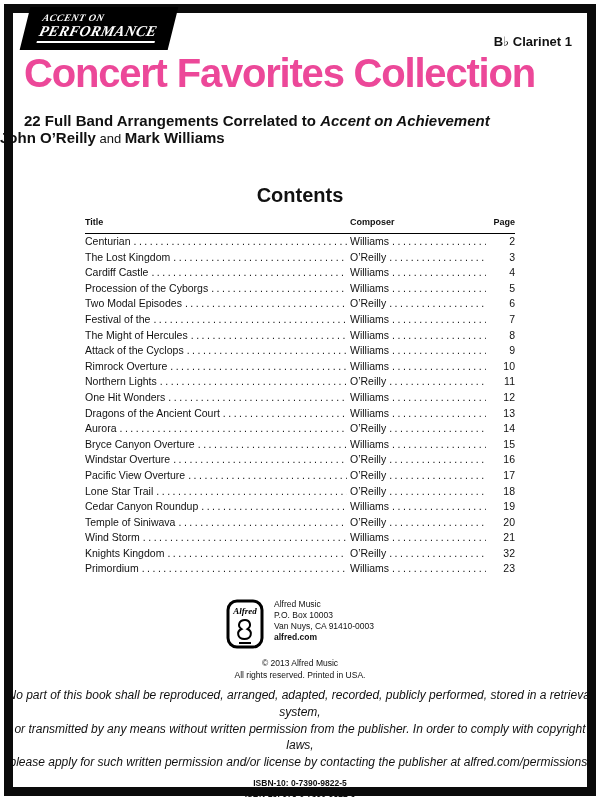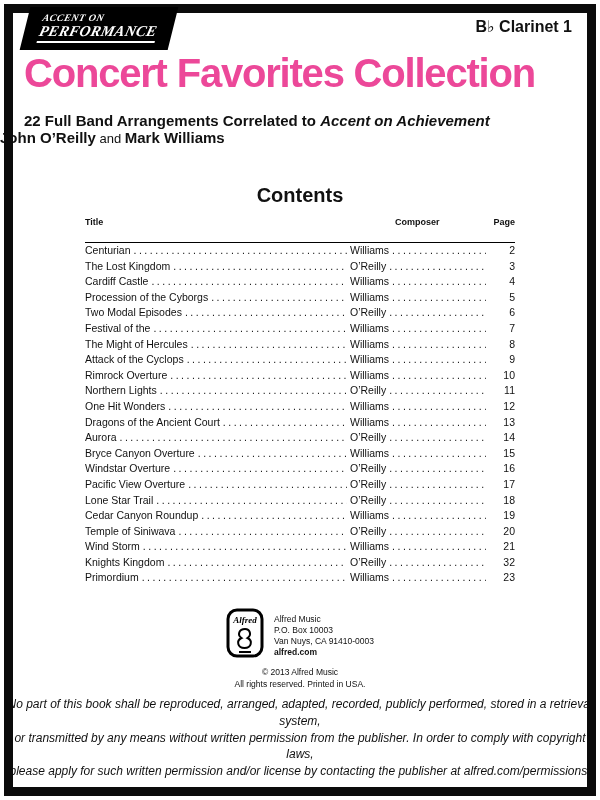--- a/index.html
+++ b/index.html
@@ -13,53 +13,53 @@
   
   .ap-logo {
     position:absolute; top:8px; left:26px; background:#000; color:#fff;
     transform:skewX(-14deg); padding:5px 14px 6px 14px; box-shadow:0 0 0 1px #000;
   }
   .ap-logo-inner { transform:skewX(0deg); font-style:italic; font-weight:bold;
     font-family:"Liberation Serif","DejaVu Serif",serif; line-height:1.05; }
   .ap-line1 { font-size:10px; letter-spacing:.5px; }
   .ap-line2 { font-size:15px; letter-spacing:.3px; border-bottom:2px solid #fff; padding-bottom:2px; }
 
-  .instrument { position:absolute; top:17px; right:28px; font-weight:bold; font-size:16px; }
+  .instrument { position:absolute; top:34px; right:28px; font-weight:bold; font-size:13px; }
 
   .main-title {
     margin:52px 24px 0 24px; font-size:40px; font-weight:bold; letter-spacing:-1.2px;
     color:#ec4899; line-height:1.05;
   }
   .subtitle { margin:18px 24px 0 24px; font-size:15px; font-weight:bold; }
   .subtitle .it { font-style:italic; }
 
   .authors { text-align:left; font-size:15px; }
   .authors .name { font-weight:bold; }
   .authors .conj { font-size:13px; font-weight:normal; }
 
   .contents-heading { margin-top:38px; text-align:center; font-size:20px; font-weight:bold; }
 
   .toc { width:430px; margin:10px auto 0 auto; }
-  .toc-header { display:flex; font-size:9px; font-weight:bold; border-bottom:1.5px solid #000; padding-bottom:15px;gap:45px; }
+  .toc-header { display:flex; font-size:9px; font-weight:bold; border-bottom:1.5px solid #000; padding-bottom:6px; }
   .h-title { width:265px; }
   .h-composer { flex:1; }
   .h-page { width:26px; text-align:right; }
 
   .toc-row { display:flex; align-items:baseline; font-size:10.5px; line-height:15.6px; }
   .cell-title { width:265px; display:flex; align-items:baseline; min-width:0; }
   .cell-composer { flex:1; display:flex; align-items:baseline; min-width:0; }
   .cell-page { width:26px; text-align:right; }
   .txt { white-space:nowrap; }
   .leader { flex:1 1 auto; overflow:hidden; white-space:nowrap; margin:0 3px; }
   .leader::after {
     content:"....................................................................................................";
     letter-spacing:2.5px; font-size:10.5px;
   }
 
-  .publisher { margin-top:22px; display:flex; justify-content:center; align-items:flex-end; gap:10px; }
+  .publisher { margin-top:22px; display:flex; justify-content:center; align-items:flex-start; gap:10px; }
   .alfred-mark { flex:0 0 auto; }
   .pub-address { font-size:8.5px; line-height:1.3; text-align:left; }
   .pub-address .site { font-weight:bold; }
 
   .copyright { margin-top:9px; text-align:center; font-size:8.5px; line-height:1.35; }
   .legal { margin-top:6px; text-align:center; font-size:12px; font-style:italic; line-height:1.4; }
   .isbn { margin-top:7px; text-align:center; font-size:8.5px; font-weight:bold; line-height:1.35; }
 </style>
 </head>
 <body>

